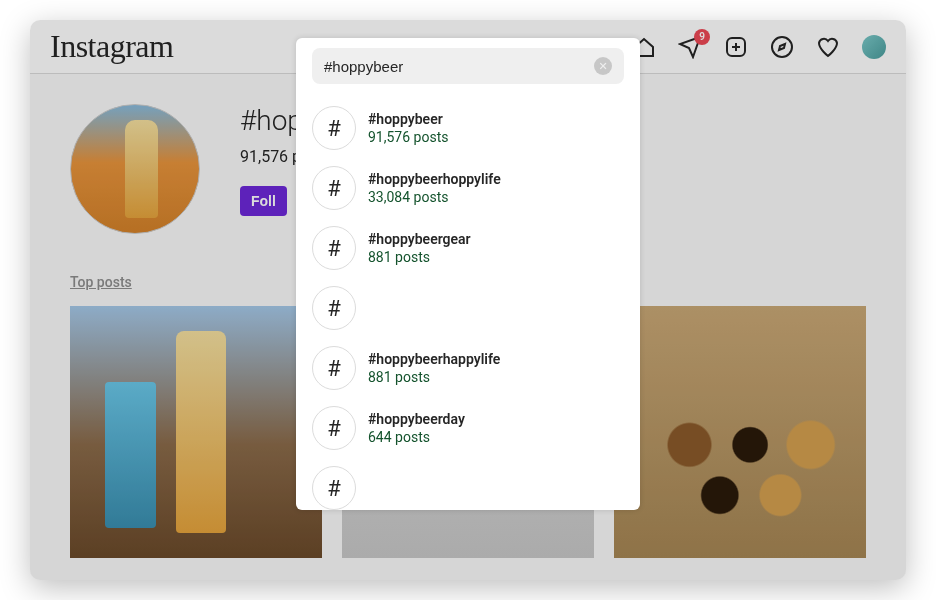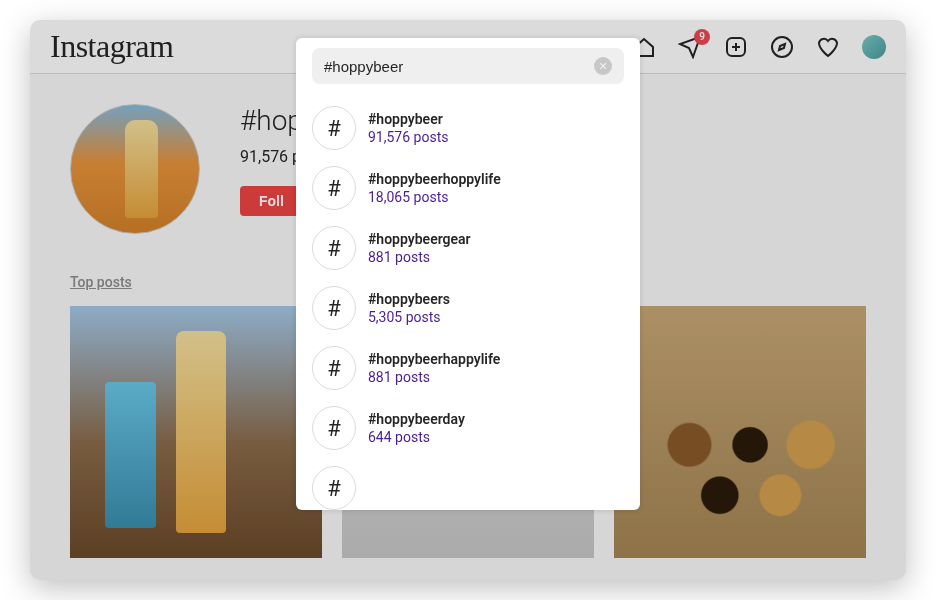--- a/index.html
+++ b/index.html
@@ -104,24 +104,24 @@
       font-weight: 300;
       color: #262626;
       margin-bottom: 10px;
     }
     .profile-info .count {
       font-size: 16px;
       color: #262626;
       margin-bottom: 20px;
     }
     .follow-btn {
-      background: #ef4444;
+      background: #6d28d9;
       color: #fff;
       border: none;
-      padding: 7px 19px;
+      padding: 7px 11px;
       border-radius: 4px;
       font-size: 14px;
       font-weight: 600;
       cursor: pointer;
     }
     .section-label {
       font-size: 14px;
       color: #8e8e8e;
       font-weight: 500;
       margin-bottom: 16px;
@@ -235,21 +235,21 @@
       background: #fff;
     }
     .result-text .tag-name {
       font-size: 14px;
       font-weight: 600;
       color: #262626;
       line-height: 1.3;
     }
     .result-text .tag-count {
       font-size: 14px;
-      color: #4c1d95;
+      color: #14532d;
       line-height: 1.3;
     }
   </style>
 </head>
 <body>
 
 <div class="frame">
   <div class="header">
     <div class="logo">Instagram</div>
     <div class="header-spacer"></div>
@@ -315,36 +315,32 @@
           <div class="hash-circle">#</div>
           <div class="result-text">
             <div class="tag-name">#hoppybeer</div>
             <div class="tag-count">91,576 posts</div>
           </div>
         </div>
         <div class="result-item">
           <div class="hash-circle">#</div>
           <div class="result-text">
             <div class="tag-name">#hoppybeerhoppylife</div>
-            <div class="tag-count">18,065 posts</div>
+            <div class="tag-count">33,084 posts</div>
           </div>
         </div>
         <div class="result-item">
           <div class="hash-circle">#</div>
           <div class="result-text">
             <div class="tag-name">#hoppybeergear</div>
             <div class="tag-count">881 posts</div>
           </div>
         </div>
         <div class="result-item">
           <div class="hash-circle">#</div>
-          <div class="result-text">
-            <div class="tag-name">#hoppybeers</div>
-            <div class="tag-count">5,305 posts</div>
-          </div>
         </div>
         <div class="result-item">
           <div class="hash-circle">#</div>
           <div class="result-text">
             <div class="tag-name">#hoppybeerhappylife</div>
             <div class="tag-count">881 posts</div>
           </div>
         </div>
         <div class="result-item">
           <div class="hash-circle">#</div>

